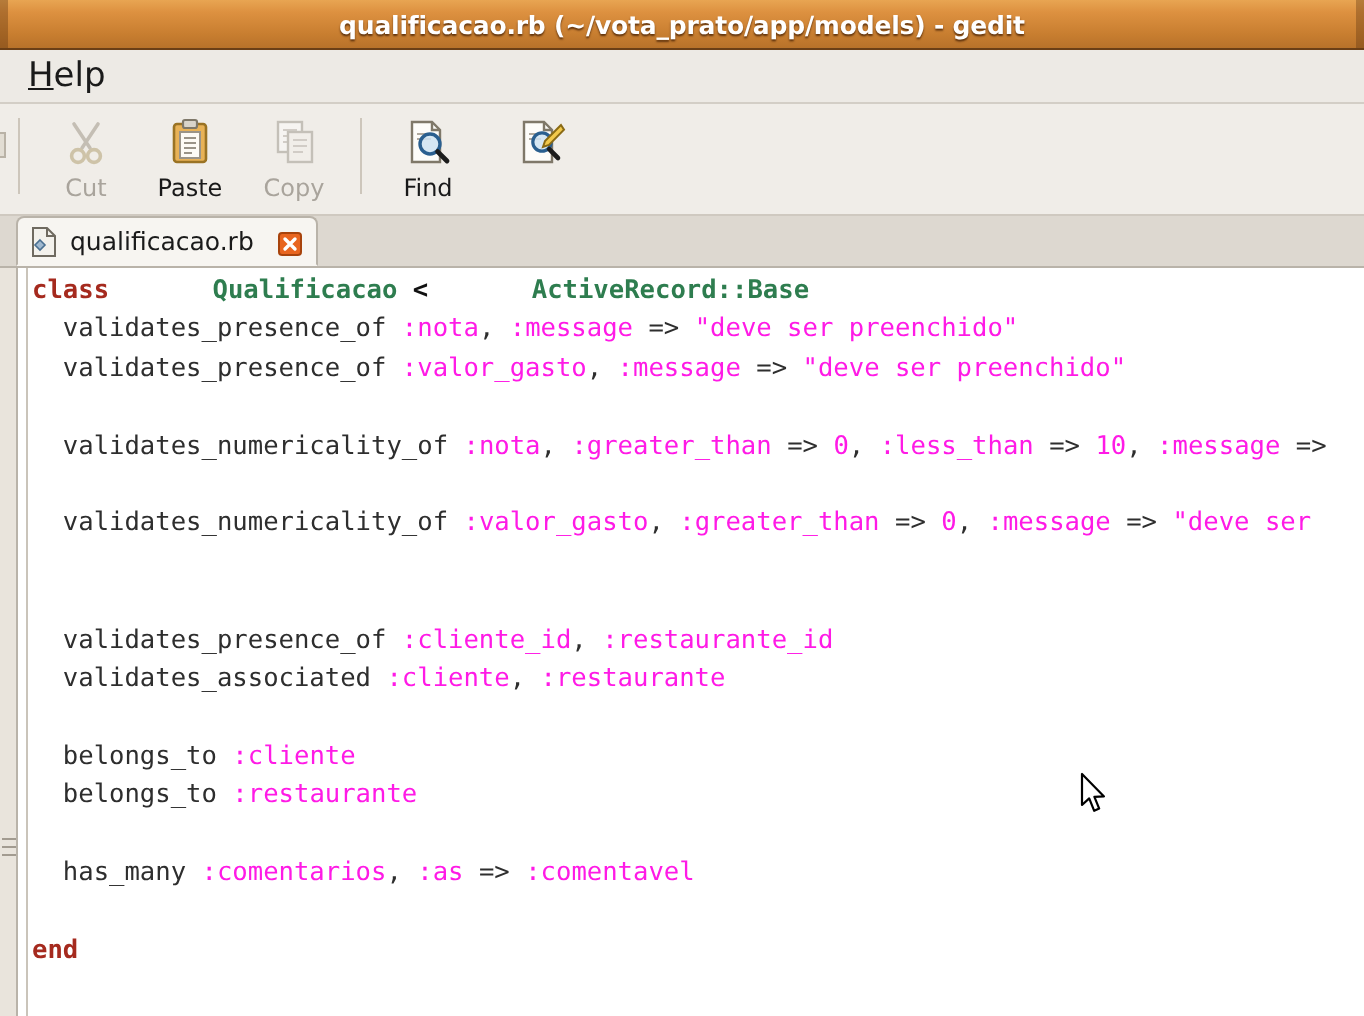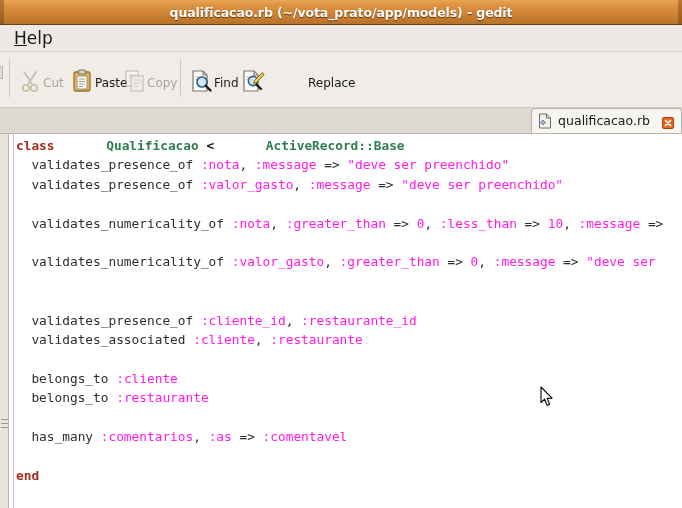--- a/index.html
+++ b/index.html
@@ -115,21 +115,21 @@
     width: 1px;
     height: 38px;
     background: #cdc6bb;
     margin: 3px 7px 0 7px;
     flex: 0 0 auto;
   }
   .tb-btn {
     width: 52px;
     height: 48px;
     display: flex;
-    flex-direction: row;
+    flex-direction: column;
     align-items: center;
     justify-content: flex-start;
     cursor: default;
     flex: 0 0 auto;
     padding-top: 2px;
     box-sizing: border-box;
   }
   .tb-btn.wide { width: 62px; gap: 42px; }
   .tb-icon {
     width: 26px;
@@ -150,21 +150,20 @@
   .tabstrip {
     position: absolute;
     left: 0; top: 108px;
     width: 682px;
     height: 26px;
     background: #ddd8d0;
     box-sizing: border-box;
     border-bottom: 1px solid #b9b3a9;
     display: flex;
     align-items: flex-end;
-    justify-content: flex-end;
   }
   .tab {
     height: 25px;
     background: #f7f5f1;
     border: 1px solid #b9b3a9;
     border-bottom: 1px solid #f7f5f1;
     border-radius: 4px 4px 0 0;
     margin-left: 8px;
     padding: 0 7px 0 6px;
     display: flex;

